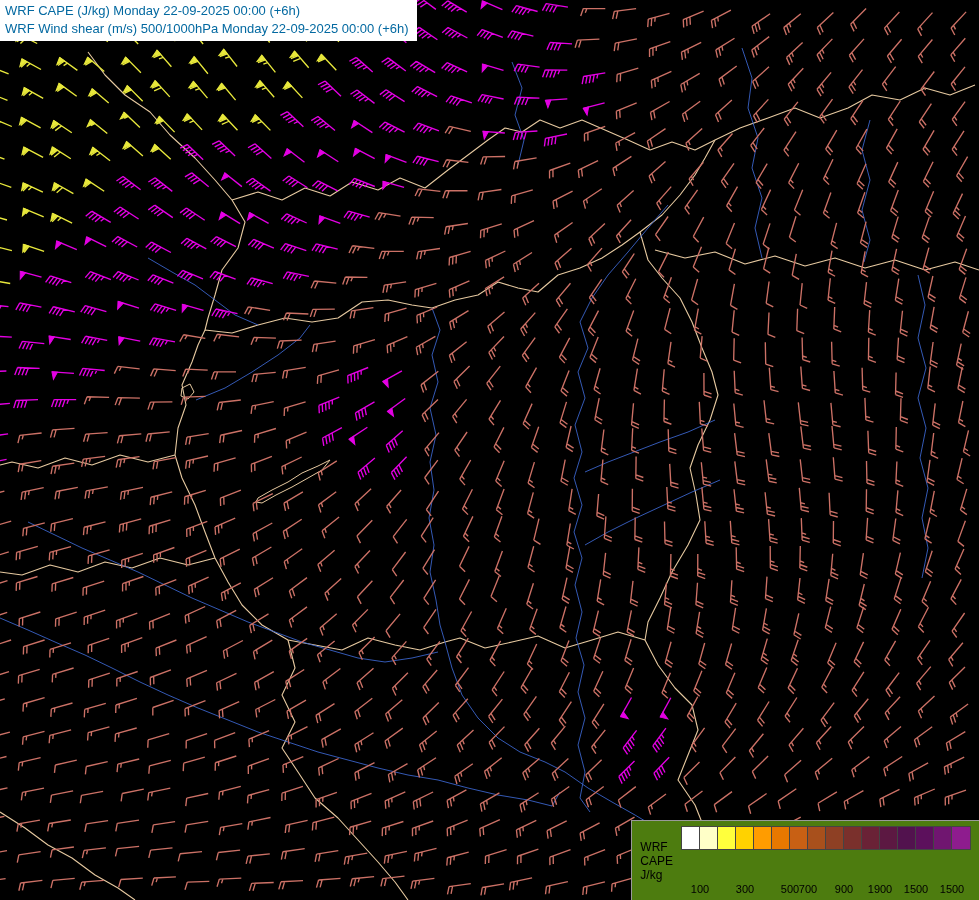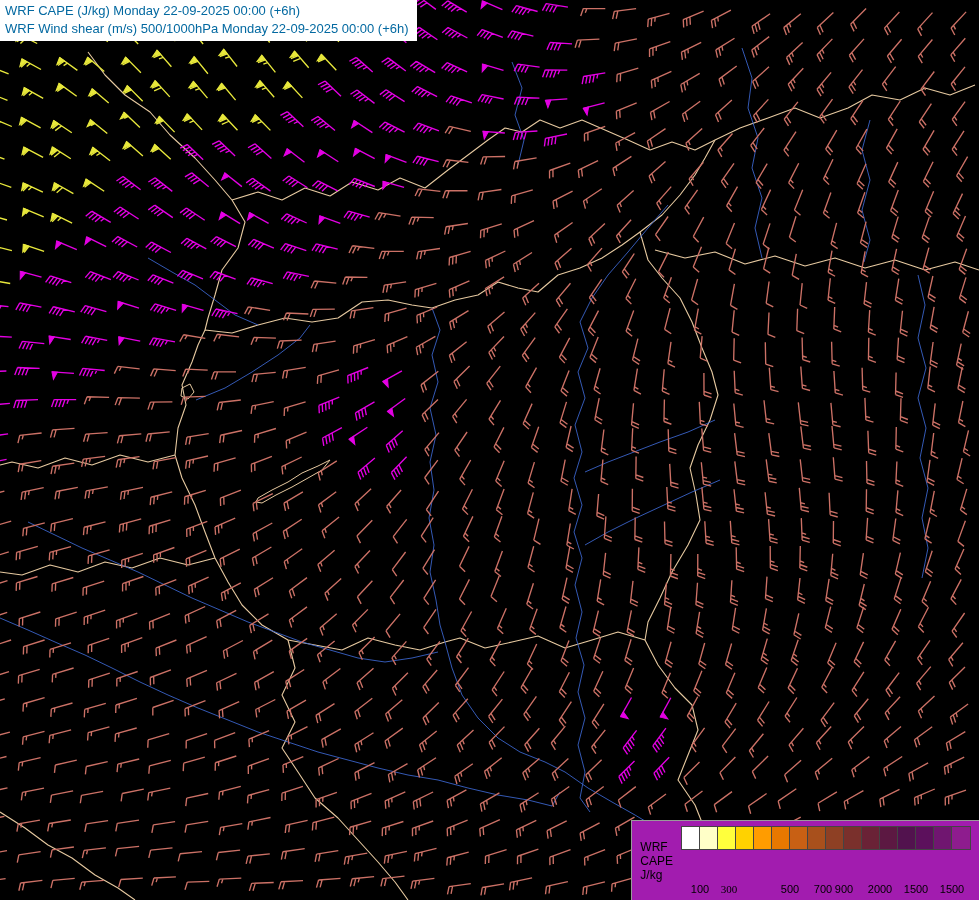--- a/index.html
+++ b/index.html
@@ -6,21 +6,21 @@
   #frame{
     position:relative;width:979px;height:900px;overflow:hidden;
     background:#000;font-family:"Liberation Sans",sans-serif;
   }
   #map-svg{position:absolute;left:0;top:0;}
   .title-box{
     position:absolute;left:0;top:0;background:#ffffff;color:#0369a1;
     padding:2px 8px 3px 5px;font-size:13px;line-height:18px;white-space:nowrap;
   }
   .legend{
-    position:absolute;right:0;bottom:0;background:#a21caf;color:#000;
+    position:absolute;right:0;bottom:0;background:#4d7c0f;color:#000;
     display:flex;align-items:center;gap:8px;padding:5px 8px 4px 8px;
     border-left:1px solid #999;border-top:1px solid #999;
   }
   .legend-labels{font-size:12px;line-height:14px;color:#000;}
   .colorbar-wrap{display:flex;flex-direction:column;gap:32px;}
   .colorbar{display:flex;border:1px solid #444;width:288px;height:22px;box-sizing:content-box;}
   .colorbar .cell{width:18px;height:22px;border-right:1px solid #444;box-sizing:border-box;}
   .colorbar .cell:last-child{border-right:none;}
   .ticks{position:relative;height:14px;width:290px;font-size:11px;}
   .ticks span{position:absolute;top:1px;transform:translateX(-50%);}
@@ -2893,24 +2893,24 @@
           <div class="cell" style="background: rgb(122, 48, 44);"></div>
           <div class="cell" style="background: rgb(106, 34, 54);"></div>
           <div class="cell" style="background: rgb(92, 24, 66);"></div>
           <div class="cell" style="background: rgb(82, 18, 78);"></div>
           <div class="cell" style="background: rgb(92, 16, 92);"></div>
           <div class="cell" style="background: rgb(112, 22, 112);"></div>
           <div class="cell" style="background: rgb(142, 28, 142);"></div>
         </div>
       <div class="ticks" id="legend-ticks">
           <span style="left: 19px;">100</span>
-          <span style="left: 48px; font-family: Liberation Serif, serif;">300</span>
+          <span style="left: 64px;">300</span>
           <span style="left: 109px;">500</span>
-          <span style="left: 127px; margin-left: 15px;">700</span>
+          <span style="left: 127px;">700</span>
           <span style="left: 163px;">900</span>
-          <span style="left: 199px;">2000</span>
+          <span style="left: 199px;">1900</span>
           <span style="left: 235px;">1500</span>
           <span style="left: 271px;">1500</span>
         </div>
     </div>
   </div>
 
 </div>
 
 </body></html>

